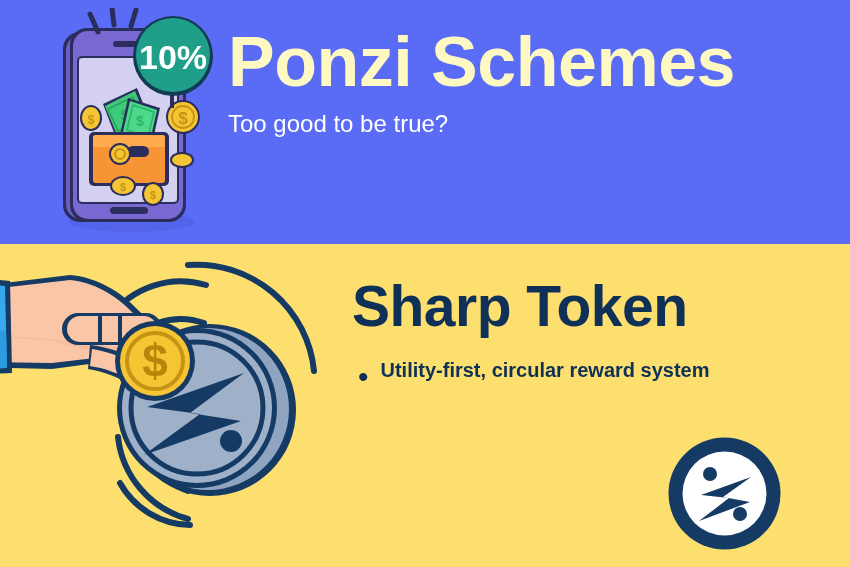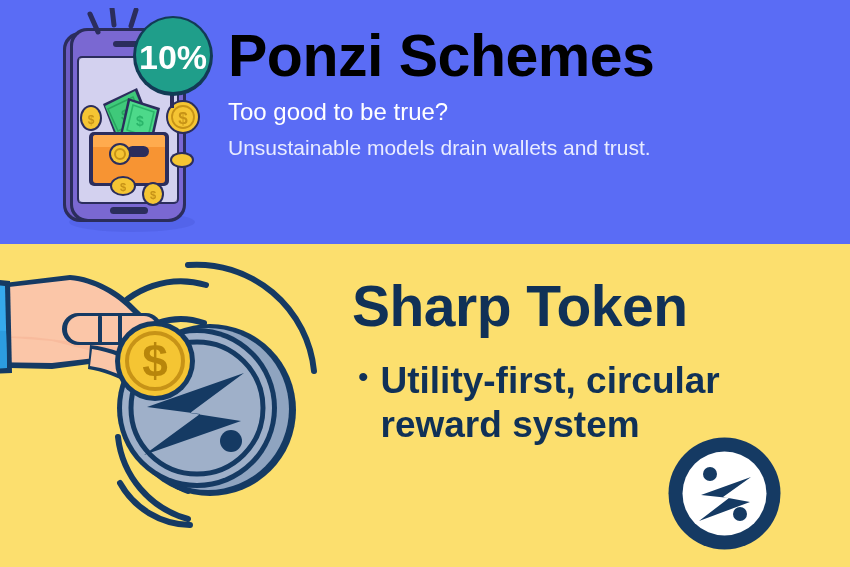--- a/index.html
+++ b/index.html
@@ -37,23 +37,23 @@
   }
 
   
   #top-text {
     position: absolute;
     left: 228px;
     top: 26px;
     width: 610px;
   }
   #ponzi-title {
-    font-size: 59px;
+    font-size: 70px;
     font-weight: bold;
-    color: #000000;
+    color: #fef9c3;
     letter-spacing: -0.5px;
     line-height: 1.05;
     white-space: nowrap;
   }
   #ponzi-subtitle {
     font-size: 24px;
     font-weight: normal;
     color: #ffffff;
     line-height: 1.15;
     margin-top: 10px;
@@ -90,21 +90,21 @@
     margin-left: 6px;
   }
   #bullet-dot {
     color: #103157;
     font-size: 30px;
     line-height: 36px;
     margin-right: 12px;
     flex: none;
   }
   #bullet-text {
-    font-size: 37px;
+    font-size: 20px;
     font-weight: bold;
     color: #103157;
     line-height: 1.18;
     max-width: 370px;
   }
 
   
   .illus { position: absolute; }
   #phone-illus { left: 40px; top: 8px; width: 205px; height: 228px; }
   #hand-illus  { left: -8px; top: 255px; width: 350px; height: 300px; }
@@ -202,21 +202,20 @@
           <circle cx="133" cy="48" r="40" fill="#123a55"></circle>
           <circle cx="133" cy="47" r="37" fill="#1f9e8a"></circle>
           <text x="133" y="61" font-family="Liberation Sans, sans-serif" font-size="34" font-weight="bold" fill="#ffffff" text-anchor="middle">10%</text>
         </g>
       </svg>
     </div>
 
     <div id="top-text">
       <div id="ponzi-title">Ponzi Schemes</div>
       <div id="ponzi-subtitle">Too good to be true?</div>
-      <div id="ponzi-tagline">Unsustainable models drain wallets and trust.</div>
     </div>
   </div>
 
   <div id="bottom-section">
 
     <div id="bottom-text" style="position:absolute; left:352px; top:33px;">
       <div id="sharp-title">Sharp Token</div>
       <div id="bullet-row">
         <span id="bullet-dot">•</span>
         <span id="bullet-text">Utility-first, circular reward system</span>

